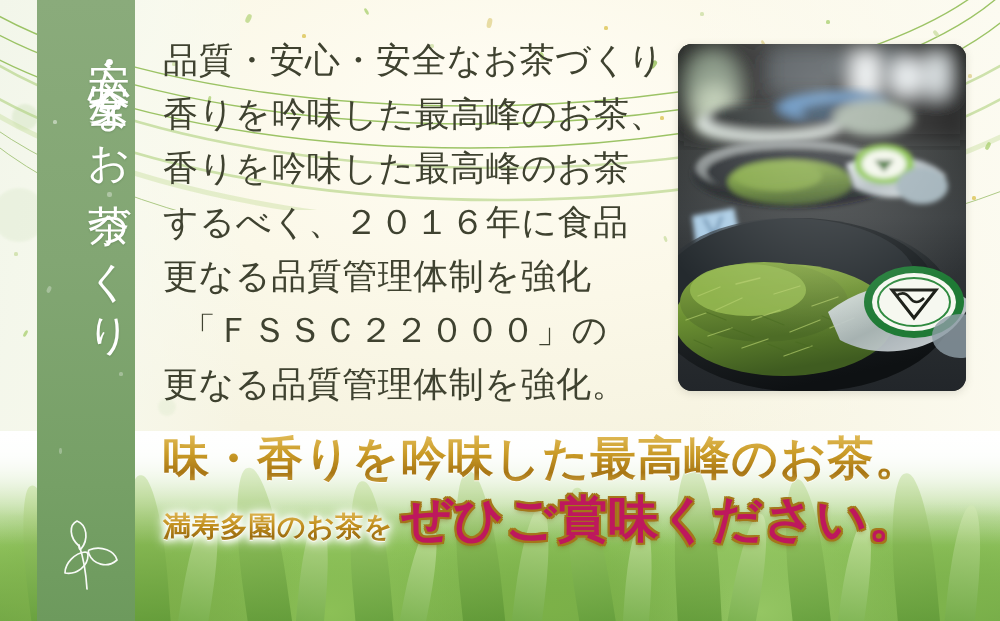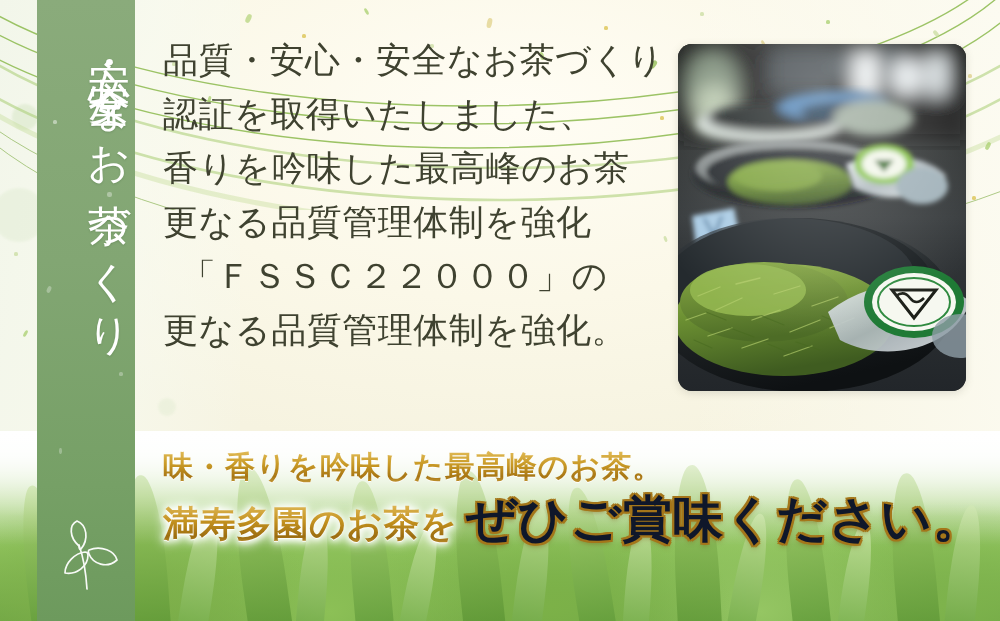--- a/index.html
+++ b/index.html
@@ -156,54 +156,53 @@
   
   .goldline {
     position: absolute;
     left: 163px;
     white-space: nowrap;
     font-family: "Liberation Serif", "DejaVu Serif", serif;
     font-weight: bold;
   }
   .goldline.l1 {
     top: 428px;
-    font-size: 30px;
+    font-size: 46px;
     letter-spacing: 1px;
     background: linear-gradient(to bottom, #e8c566 0%, #c99a26 42%, #a87614 72%, #d8b24f 100%);
     -webkit-background-clip: text;
     background-clip: text;
     color: transparent;
     -webkit-text-fill-color: transparent;
     filter: drop-shadow(0 1px 0 rgba(255,255,255,.85));
-    margin-top: 19px;
   }
   .goldline.l2 {
     top: 486px;
     display: flex;
     align-items: baseline;
   }
   .gold-sm {
-    font-size: 36px;
+    font-size: 28px;
     letter-spacing: .5px;
     background: linear-gradient(to bottom, #e6c163 0%, #c2901e 45%, #9c6d10 75%, #d4ab46 100%);
     -webkit-background-clip: text;
     background-clip: text;
     color: transparent;
     -webkit-text-fill-color: transparent;
     filter:
       drop-shadow(0 0 3px rgba(255,255,255,.95))
       drop-shadow(0 0 6px rgba(255,255,255,.85))
       drop-shadow(0 1px 0 rgba(255,255,255,.9));
     margin-top: 6px;
   }
   .cream-lg {
     font-size: 50px;
     letter-spacing: 1px;
     margin-left: 8px;
-    color: #0f172a;
+    color: #be185d;
     text-shadow:
       -2px -2px 0 #a4761a,  2px -2px 0 #a4761a,
       -2px  2px 0 #a4761a,  2px  2px 0 #a4761a,
        0   -2px 0 #a4761a,  0    2px 0 #a4761a,
       -2px  0   0 #a4761a,  2px  0   0 #a4761a,
        0    3px 5px rgba(120,85,15,.55);
   }
 </style>
 </head>
 <body>
@@ -300,22 +299,23 @@
         <path d="M30 70 C29 54 27 40 22 26"></path>
         <path d="M22 27 C12 18 12 6 20 2 C30 6 32 20 24 30 C23 31 22 30 22 27 Z"></path>
         <path d="M28 33 C18 34 8 44 8 54 C20 56 31 47 31 36 C31 34 30 33 28 33 Z"></path>
         <path d="M32 31 C44 26 58 32 60 41 C50 50 36 45 32 35 C31 33 31 32 32 31 Z"></path>
       </g>
     </svg>
   </div>
 
   <div class="body-copy">
     <span class="ln">品質・安心・安全なお茶づくり</span>
-    <span class="ln">認証を取得いたしました、</span>
+    <span class="ln">香りを吟味した最高峰のお茶、</span>
     <span class="ln">香りを吟味した最高峰のお茶</span>
+    <span class="ln">するべく、２０１６年に食品</span>
     <span class="ln">更なる品質管理体制を強化</span>
     <span class="ln indent">「ＦＳＳＣ２２０００」の</span>
     <span class="ln">更なる品質管理体制を強化。</span>
   </div>
 
   <div class="photo">
     <svg class="photo-inner" viewBox="0 0 288 347" preserveAspectRatio="none">
       <defs>
         <linearGradient id="bgTop" x1="0" y1="0" x2="0" y2="1">
           <stop offset="0" stop-color="#1a1d1a"></stop>

